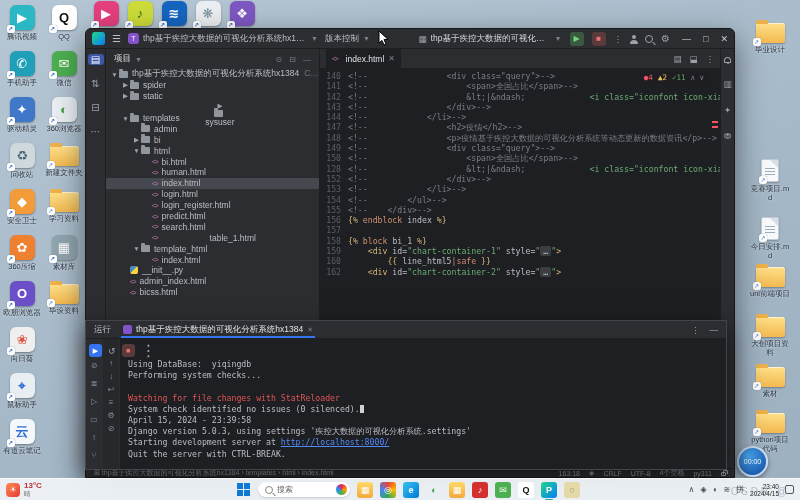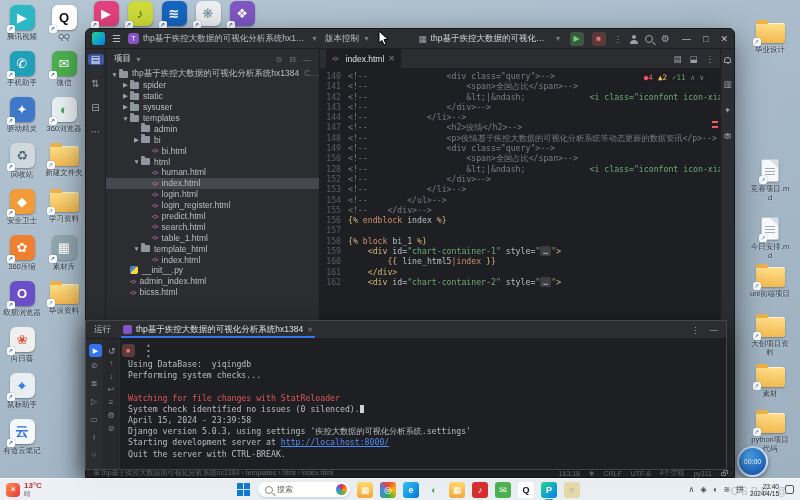--- a/index.html
+++ b/index.html
@@ -374,53 +374,53 @@
           <div class="trow" style="padding-left: 15px;">
             <span class="tchev">▶</span>
             <span class="mini-folder"></span>
             <span style="color: rgb(188, 190, 196);">spider</span>
           </div>
           <div class="trow" style="padding-left: 15px;">
             <span class="tchev">▶</span>
             <span class="mini-folder"></span>
             <span style="color: rgb(188, 190, 196);">static</span>
           </div>
-          <div class="trow" style="padding-left: 15px;">
+          <div class="trow" style="padding-left: 15px; flex-direction: column;">
             <span class="tchev">▶</span>
             <span class="mini-folder"></span>
             <span style="color: rgb(188, 190, 196);">sysuser</span>
           </div>
           <div class="trow" style="padding-left: 15px;">
             <span class="tchev">▼</span>
             <span class="mini-folder"></span>
             <span style="color: rgb(188, 190, 196);">templates</span>
           </div>
           <div class="trow" style="padding-left: 26px;">
             <span class="tchev"></span>
             <span class="mini-folder"></span>
             <span style="color: rgb(188, 190, 196);">admin</span>
           </div>
           <div class="trow" style="padding-left: 26px;">
             <span class="tchev">▶</span>
             <span class="mini-folder"></span>
             <span style="color: rgb(188, 190, 196);">bi</span>
           </div>
-          <div class="trow" style="padding-left: 37px;">
-            <span class="tchev"></span>
-            <span class="mini-html">&lt;&gt;</span>
-            <span style="color: rgb(188, 190, 196);">bi.html</span>
-          </div>
           <div class="trow" style="padding-left: 26px;">
             <span class="tchev">▼</span>
             <span class="mini-folder"></span>
             <span style="color: rgb(188, 190, 196);">html</span>
           </div>
           <div class="trow" style="padding-left: 37px;">
             <span class="tchev"></span>
             <span class="mini-html">&lt;&gt;</span>
+            <span style="color: rgb(188, 190, 196);">bi.html</span>
+          </div>
+          <div class="trow" style="padding-left: 37px;">
+            <span class="tchev"></span>
+            <span class="mini-html">&lt;&gt;</span>
             <span style="color: rgb(188, 190, 196);">human.html</span>
           </div>
           <div class="trow sel" style="padding-left: 37px;">
             <span class="tchev"></span>
             <span class="mini-html">&lt;&gt;</span>
             <span style="color: rgb(188, 190, 196);">index.html</span>
           </div>
           <div class="trow" style="padding-left: 37px;">
             <span class="tchev"></span>
             <span class="mini-html">&lt;&gt;</span>
@@ -437,21 +437,21 @@
             <span style="color: rgb(188, 190, 196);">predict.html</span>
           </div>
           <div class="trow" style="padding-left: 37px;">
             <span class="tchev"></span>
             <span class="mini-html">&lt;&gt;</span>
             <span style="color: rgb(188, 190, 196);">search.html</span>
           </div>
           <div class="trow" style="padding-left: 37px;">
             <span class="tchev"></span>
             <span class="mini-html">&lt;&gt;</span>
-            <span style="color: rgb(188, 190, 196);">table_1.html</span>
+            <span style="color: rgb(188, 190, 196); margin-left: 48px;">table_1.html</span>
           </div>
           <div class="trow" style="padding-left: 26px;">
             <span class="tchev">▼</span>
             <span class="mini-folder"></span>
             <span style="color: rgb(188, 190, 196);">template_html</span>
           </div>
           <div class="trow" style="padding-left: 37px;">
             <span class="tchev"></span>
             <span class="mini-html">&lt;&gt;</span>
             <span style="color: rgb(188, 190, 196);">index.html</span>
@@ -509,22 +509,21 @@
           <div class="cline"><span class="ln">150</span><span class="seg-c">&lt;!--                    &lt;span&gt;全国占比&lt;/span&gt;--&gt;</span></div>
           <div class="cline"><span class="ln">128</span><span class="seg-c">&lt;!--                    &amp;lt;|&amp;ndash;             </span><span class="seg-s">&lt;i class="iconfont icon-xiangyou3"</span></div>
           <div class="cline"><span class="ln">152</span><span class="seg-c">&lt;!--                &lt;/div&gt;--&gt;</span></div>
           <div class="cline"><span class="ln">153</span><span class="seg-c">&lt;!--            &lt;/li&gt;--&gt;</span></div>
           <div class="cline"><span class="ln">154</span><span class="seg-c">&lt;!--        &lt;/ul&gt;--&gt;</span></div>
           <div class="cline"><span class="ln">155</span><span class="seg-c">&lt;!--    &lt;/div&gt;--&gt;</span></div>
           <div class="cline"><span class="ln">156</span><span class="seg-t">{% </span><span class="seg-k">endblock</span><span class="seg-p"> index </span><span class="seg-t">%}</span></div>
           <div class="cline"><span class="ln">157</span></div>
           <div class="cline"><span class="ln">158</span><span class="seg-t">{% </span><span class="seg-k">block</span><span class="seg-p"> bi_1 </span><span class="seg-t">%}</span></div>
           <div class="cline"><span class="ln">159</span><span class="seg-p">    </span><span class="seg-t">&lt;div</span><span class="seg-p"> id=</span><span class="seg-s">"chart-container-1"</span><span class="seg-p"> style=</span><span class="seg-s">"</span><span class="seg-f">…</span><span class="seg-s">"</span><span class="seg-t">&gt;</span></div>
-          <div class="cline"><span class="ln">160</span><span class="seg-p">        </span><span class="seg-t">{{ </span><span class="seg-p">line_html5</span><span class="seg-k">|index</span><span class="seg-t"> }}</span></div>
-          <div class="cline"><span class="ln">161</span><span class="seg-p">    </span><span class="seg-t">&lt;/div&gt;</span></div>
+          <div class="cline"><span class="ln">160</span><span class="seg-p">        </span><span class="seg-t">{{ </span><span class="seg-p">line_html5</span><span class="seg-k">|safe</span><span class="seg-t"> }}</span></div>
           <div class="cline"><span class="ln">162</span><span class="seg-p">    </span><span class="seg-t">&lt;div</span><span class="seg-p"> id=</span><span class="seg-s">"chart-container-2"</span><span class="seg-p"> style=</span><span class="seg-s">"</span><span class="seg-f">…</span><span class="seg-s">"</span><span class="seg-t">&gt;</span></div>
         </div>
       <div class="crumbbar">
         <span>div#chart-container-2</span>
       </div>
     </div>
 
     <div class="rbar">
       <div class="bell"></div>
       <span>▥</span>

